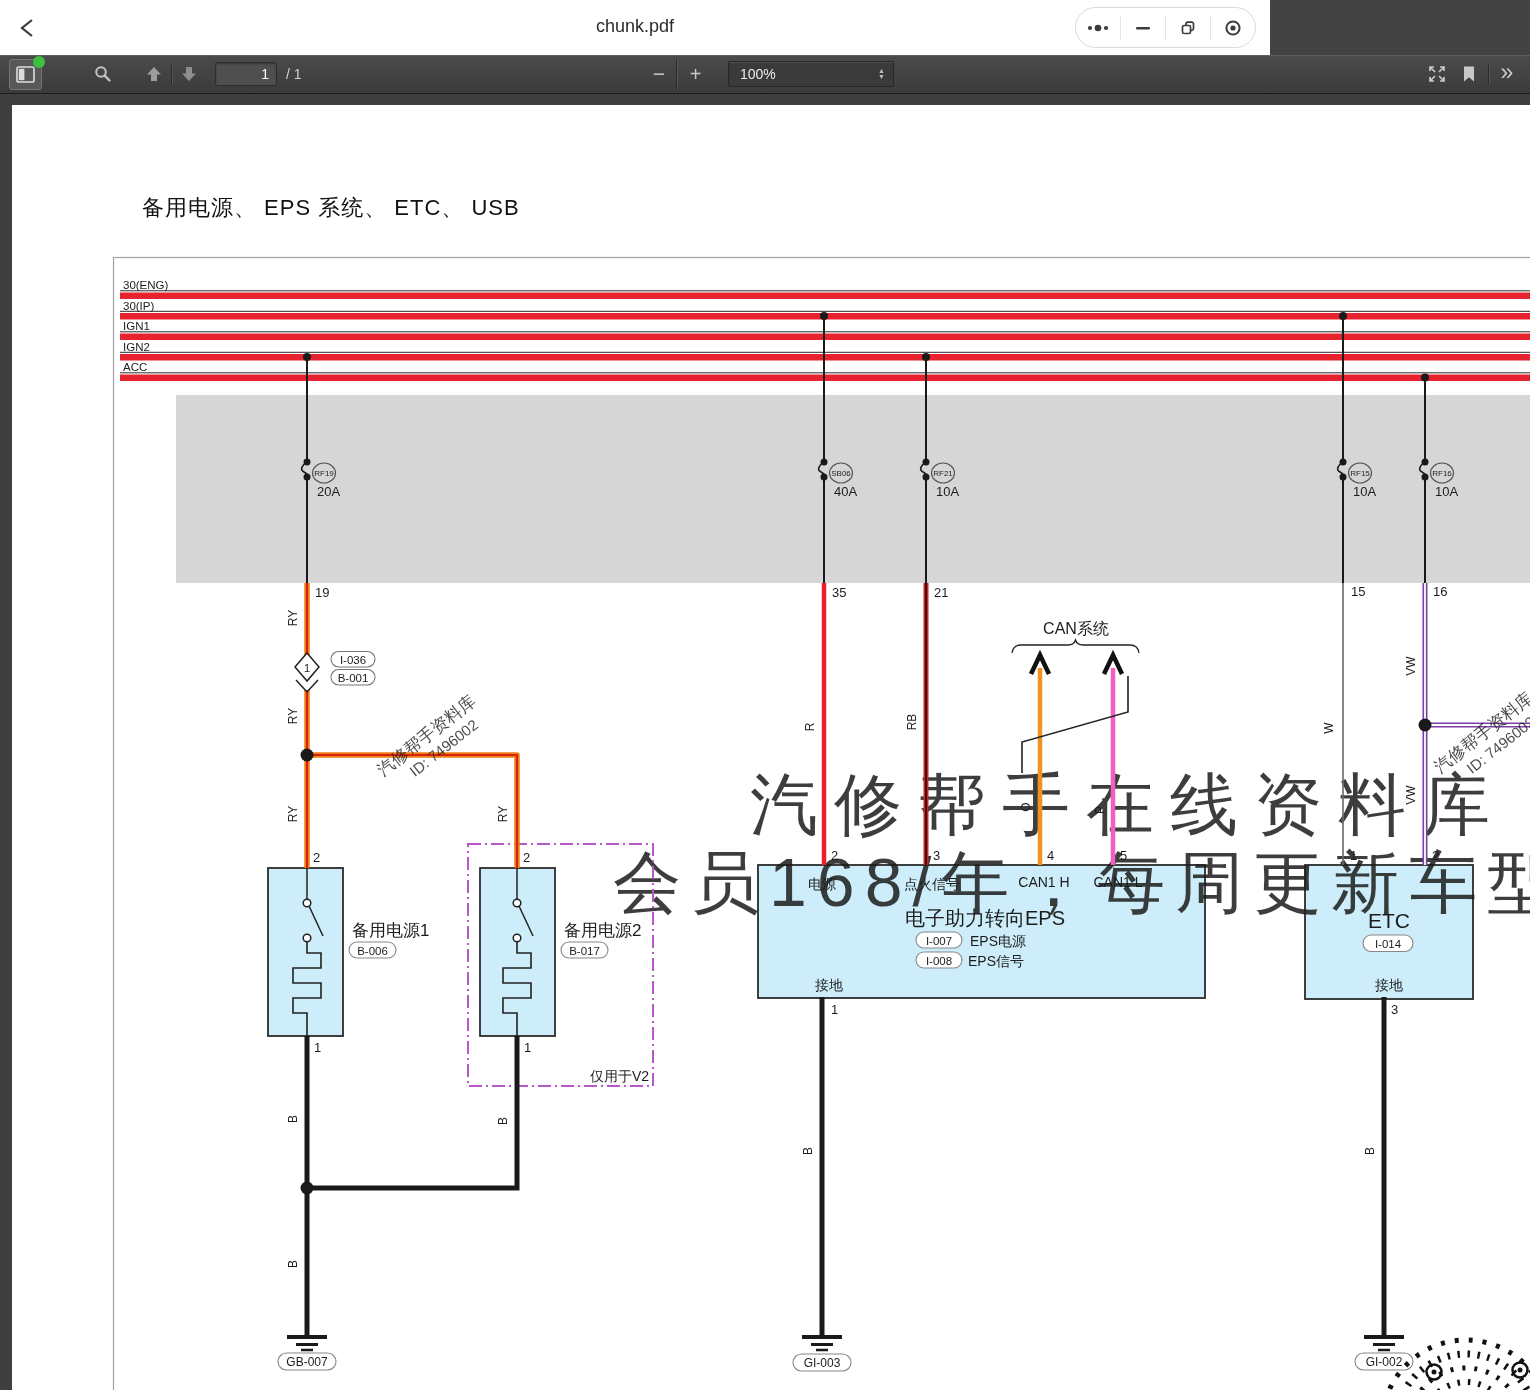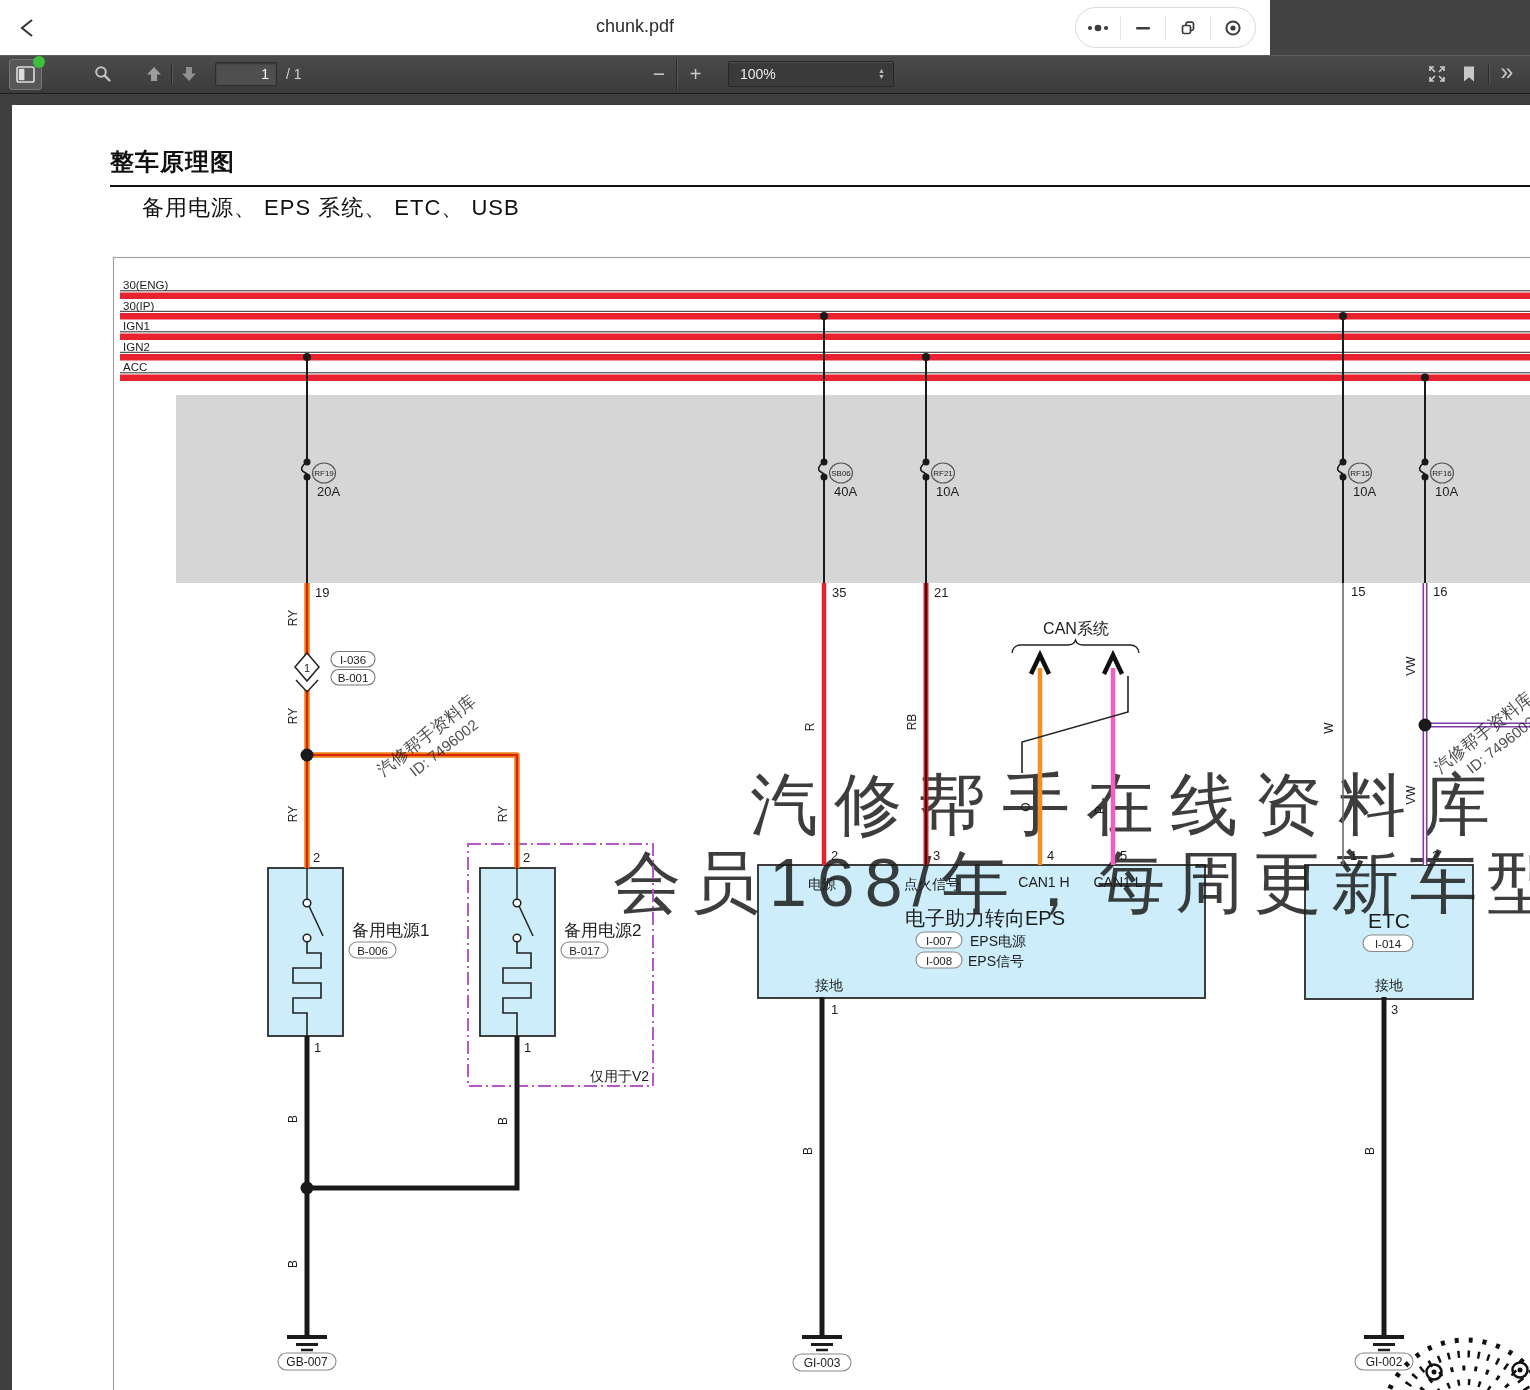--- a/index.html
+++ b/index.html
@@ -149,21 +149,20 @@
           <path d="M5,2.5 H15 V17.5 L10,13.2 L5,17.5 Z" fill="#c8c8c8"></path>
         </svg>
     </div>
     <div class="tb-vsep"></div>
     <div class="tb-btn tb-more">»</div>
   </div>
 </div>
 
 <div class="viewer">
   <div class="page">
-    <div class="doc-heading">整车原理图</div>
     <div class="doc-subtitle">备用电源、 EPS 系统、 ETC、 USB</div>
 
     <svg class="diagram" viewBox="0 0 1530 1390">
 
       <rect x="113.5" y="257.5" width="1440" height="1175" fill="none" stroke="#a2a2a2" stroke-width="1.2"></rect>
       <rect x="176" y="395" width="1354" height="188" fill="#d6d6d6"></rect>
 
       <g>
         <text x="123" y="289" font-size="11.5">30(ENG)</text>
         <line x1="120" y1="290.8" x2="1530" y2="290.8" stroke="#2a2a2a" stroke-width="1"></line>

